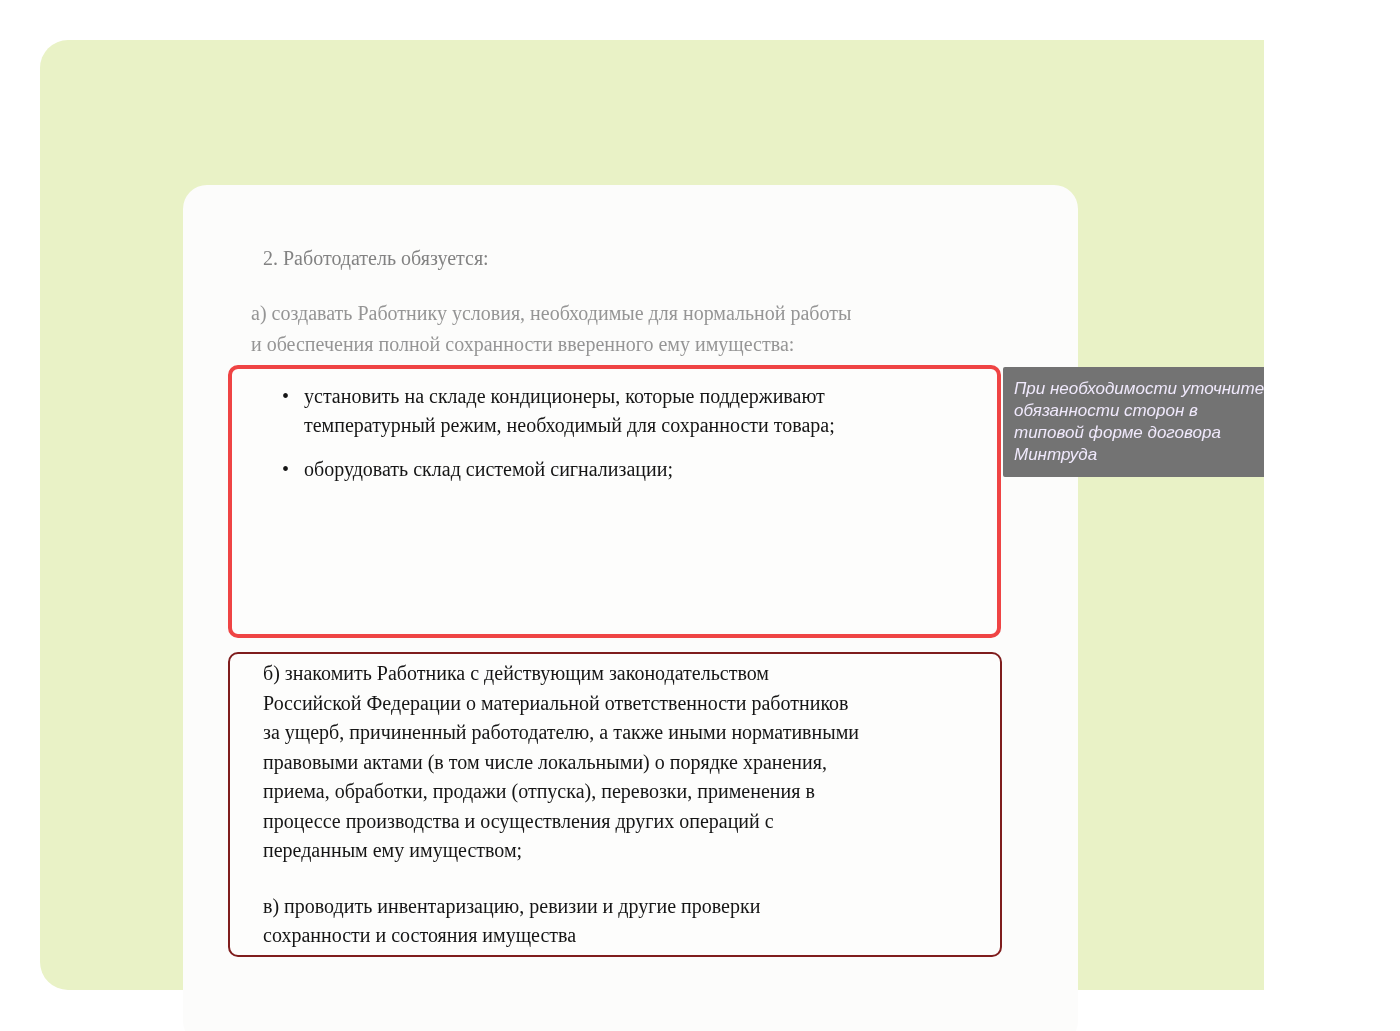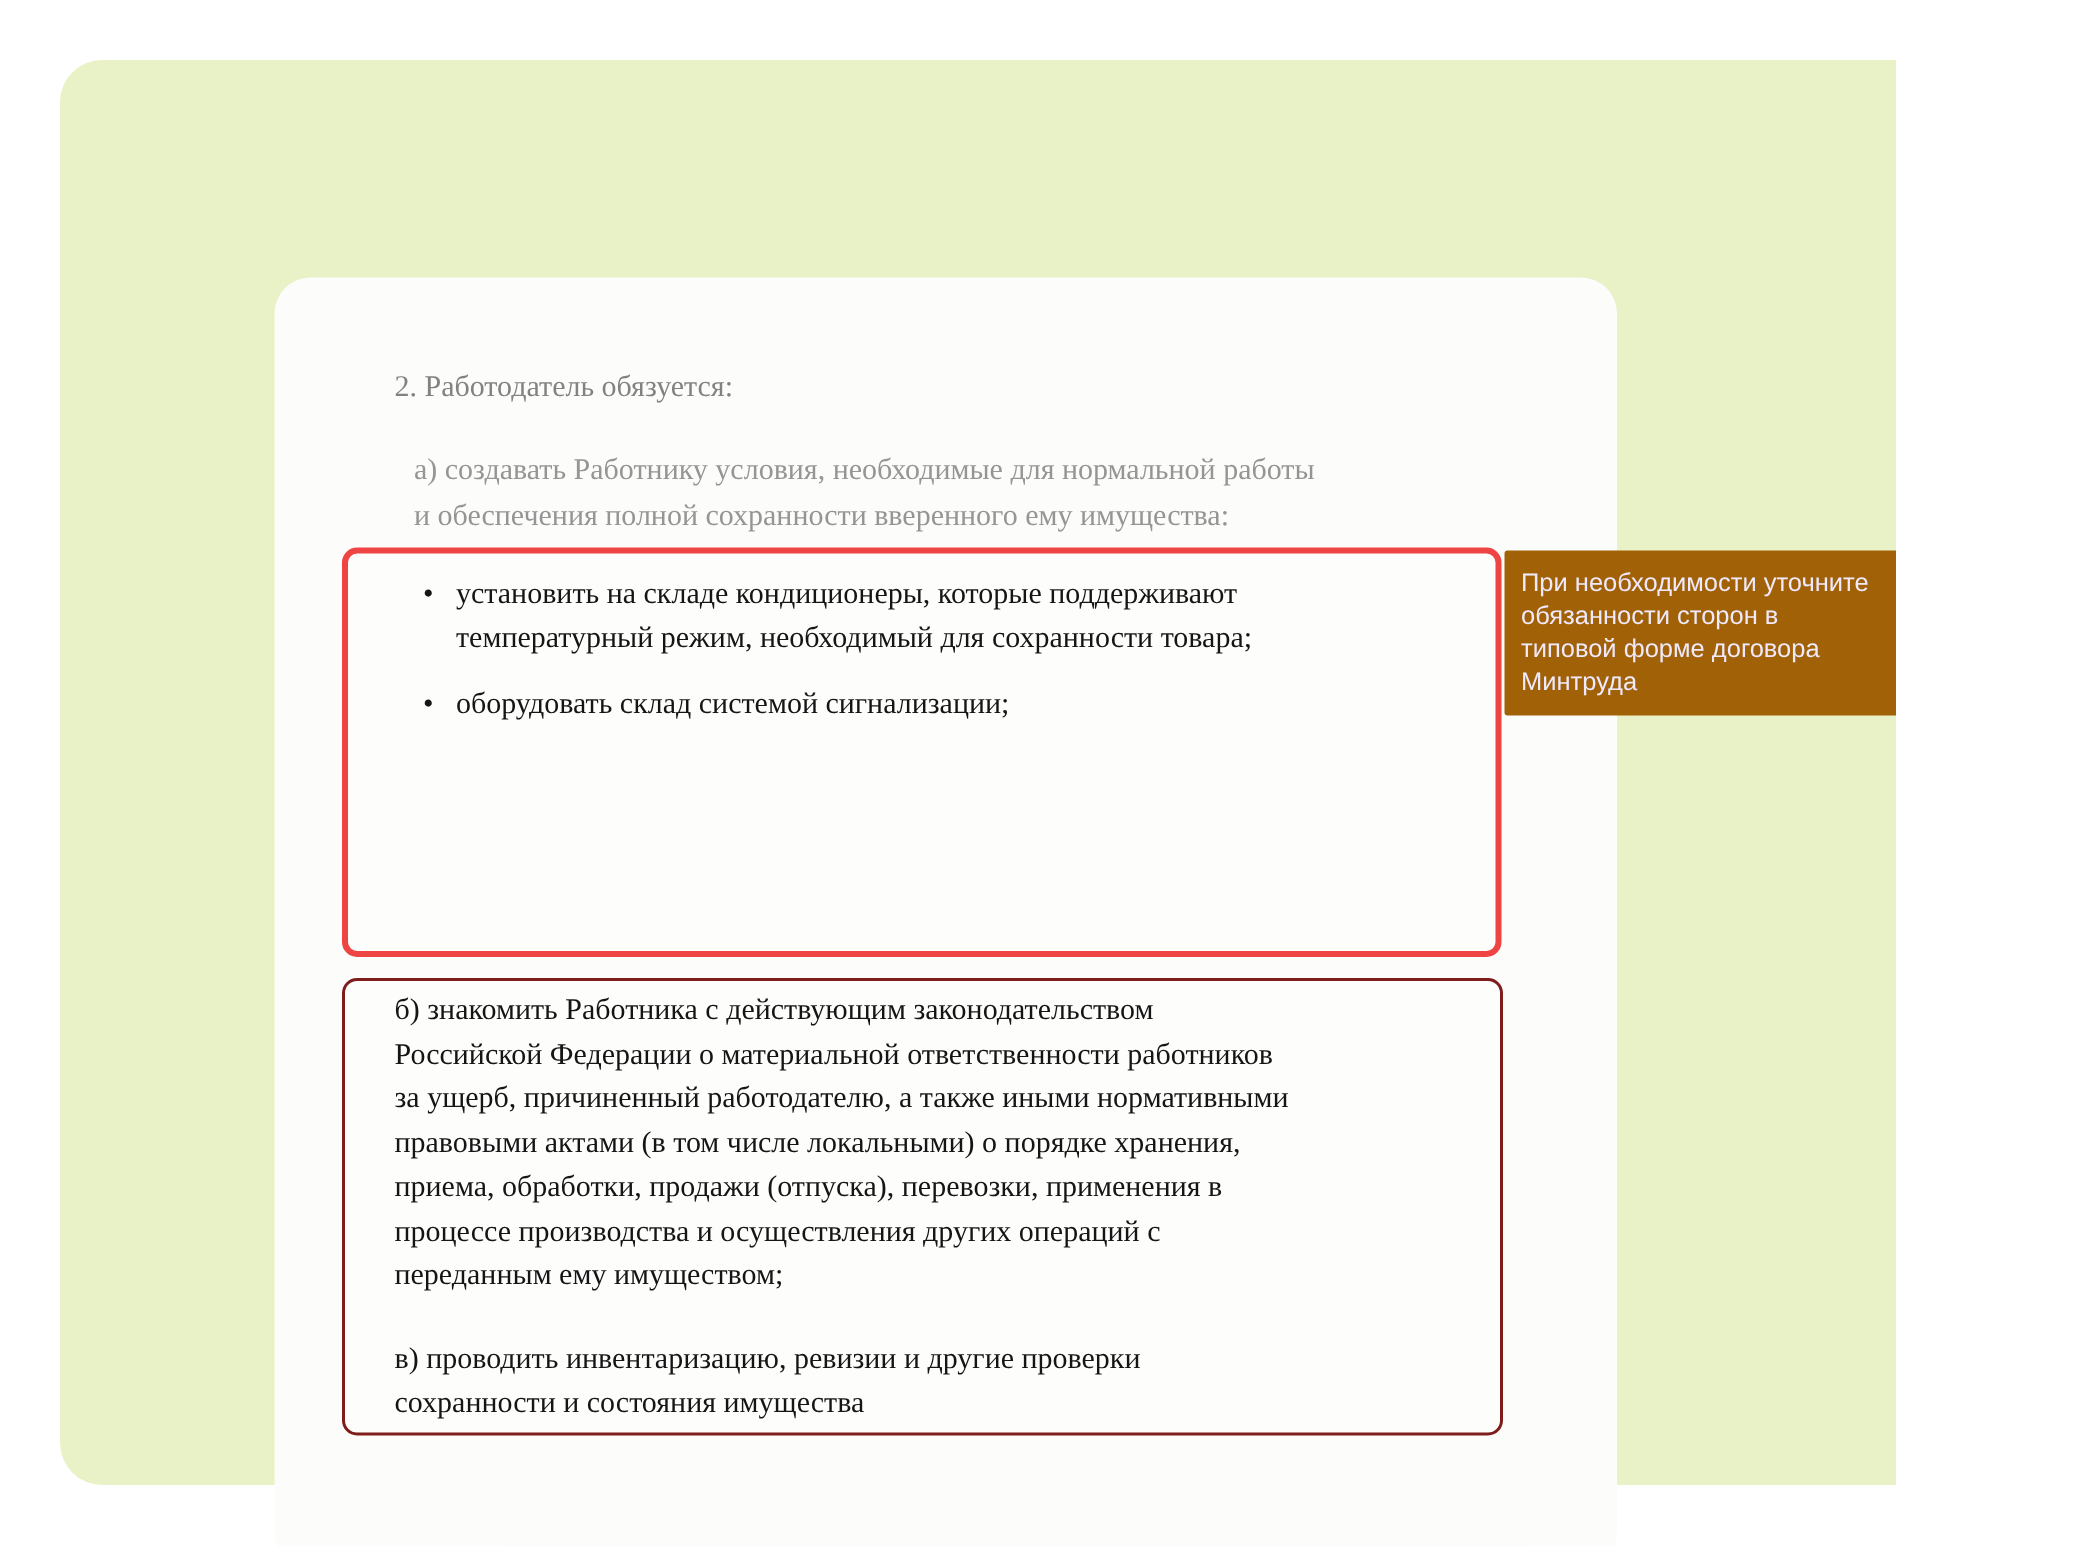--- a/index.html
+++ b/index.html
@@ -29,21 +29,21 @@
   .doc-heading {
     position: absolute;
     left: 263px; top: 244px;
     font-size: 20px;
     line-height: 28px;
     color: #828282;
     white-space: pre-line;
   }
   .doc-intro {
     position: absolute;
-    left: 276px; top: 298px;
+    left: 251px; top: 298px;
     width: 760px;
     font-size: 20px;
     line-height: 31px;
     color: #959595;
     white-space: pre-line;
   }
   .purple-box {
     position: absolute;
     left: 228px; top: 365px;
     width: 773px; height: 273px;
@@ -90,22 +90,23 @@
     font-size: 17px;
     font-weight: 500;
     line-height: 22px;
     padding: 11px 12px 11px 11px;
     white-space: pre-line;
     border-radius: 2px 24px 24px 2px;
   }
   .callout-purple {
     left: 1003px; top: 367px;
     width: 287px; height: 110px;
-    background: #a16207;
+    background: #737373;
     color: #F0E9FC;
+    font-style: italic;
   }
   .callout-green {
     left: 1002px; top: 653px;
     width: 285px; height: 87px;
     background: #21A05B;
     color: #E9F7EF;
   }
 </style>
 </head>
 <body>

